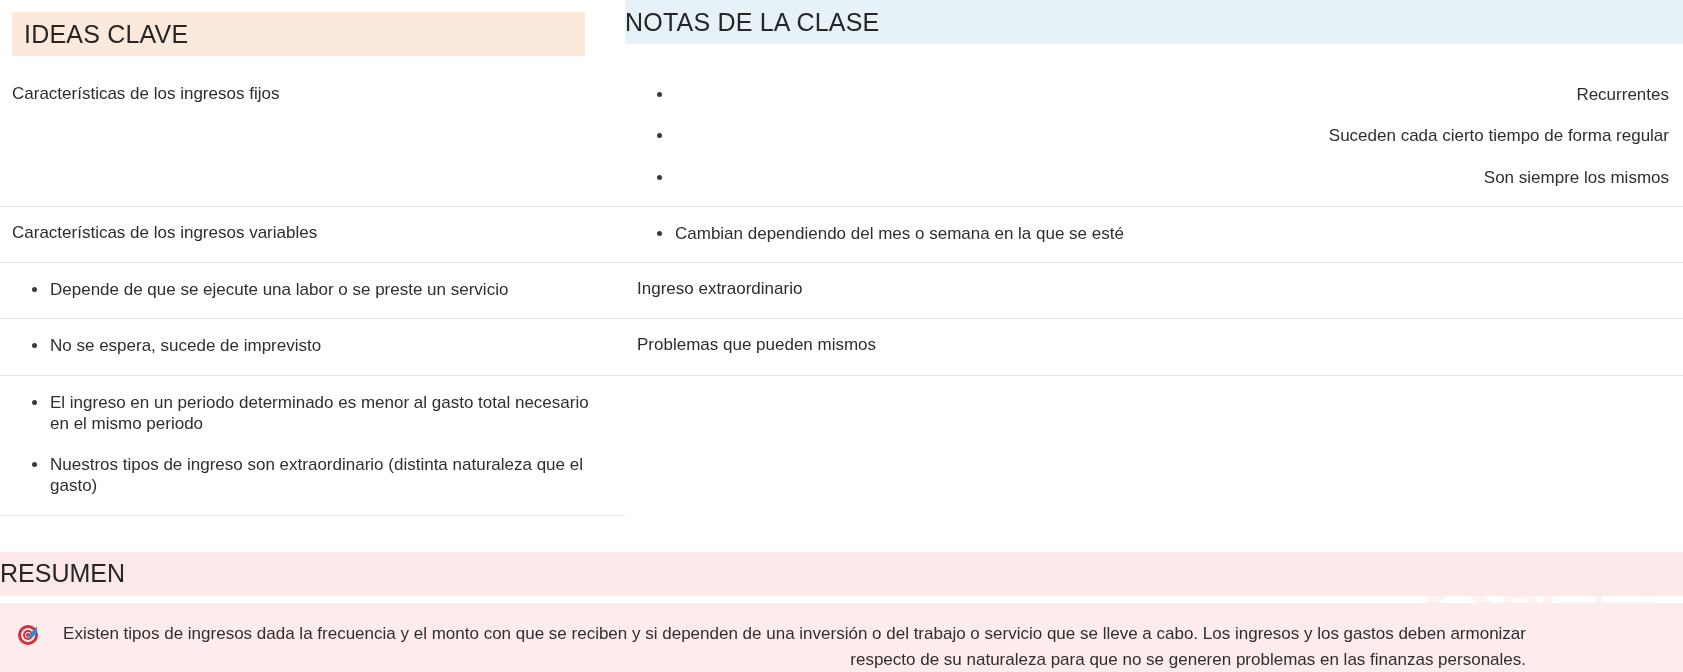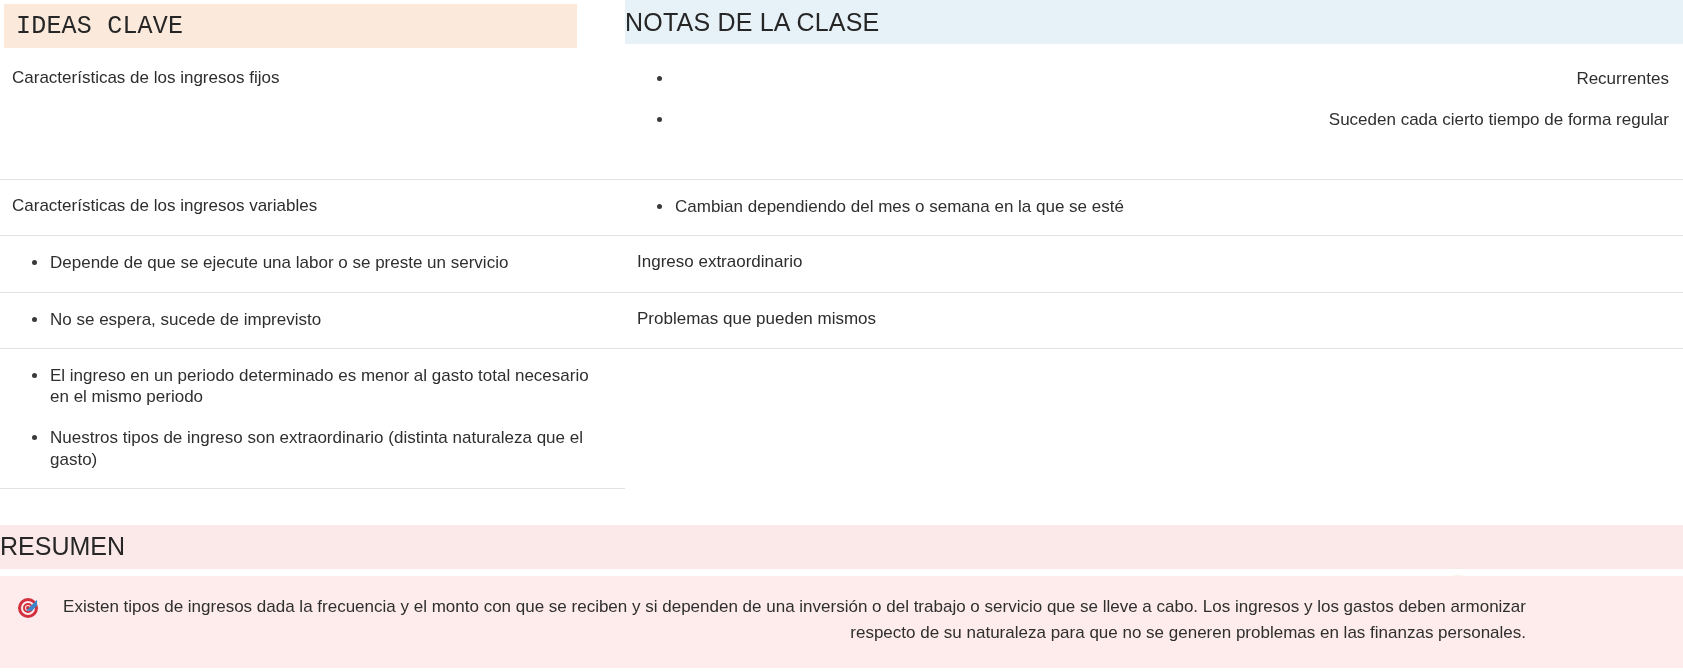--- a/index.html
+++ b/index.html
@@ -77,21 +77,21 @@
   .col-head.ideas {
     background: #fbe9dc;
     width: 573px;
     padding-left: 12px;
   }
   .col-head.notas {
     background: #e7f1f8;
     width: 1255px;
     padding-left: 0;
   }
-  .head-wrap-left { padding: 4px; font-family: Liberation Mono, monospace; }
+  .head-wrap-left { padding: 12px; }
   .head-wrap-right { padding-left: 0; }
 
   .cell {
     box-sizing: border-box;
     border-bottom: 1px solid #e2e2e2;
     padding: 16px 14px 18px 12px;
   }
   .cell.left {
     font-size: 17px;
     font-weight: normal;
@@ -220,20 +220,21 @@
       <div class="col-head notas">NOTAS DE LA CLASE</div>
     </div>
 
     <div class="cell left first-left">
       <span>Características de los ingresos fijos</span>
     </div>
     <div class="cell right first-right">
       <ul class="bullets">
         <li><span class="dot"></span><span>Recurrentes</span></li>
         <li><span class="dot"></span><span>Suceden cada cierto tiempo de forma regular</span></li>
+        <li><span class="dot"></span><span>Son siempre los mismos</span></li>
       </ul>
     </div>
 
     <div class="cell left">
       <span>Características de los ingresos variables</span>
     </div>
     <div class="cell right">
       <ul class="bullets">
         <li><span class="dot"></span><span>Cambian dependiendo del mes o semana en la que se esté</span></li>
       </ul>

